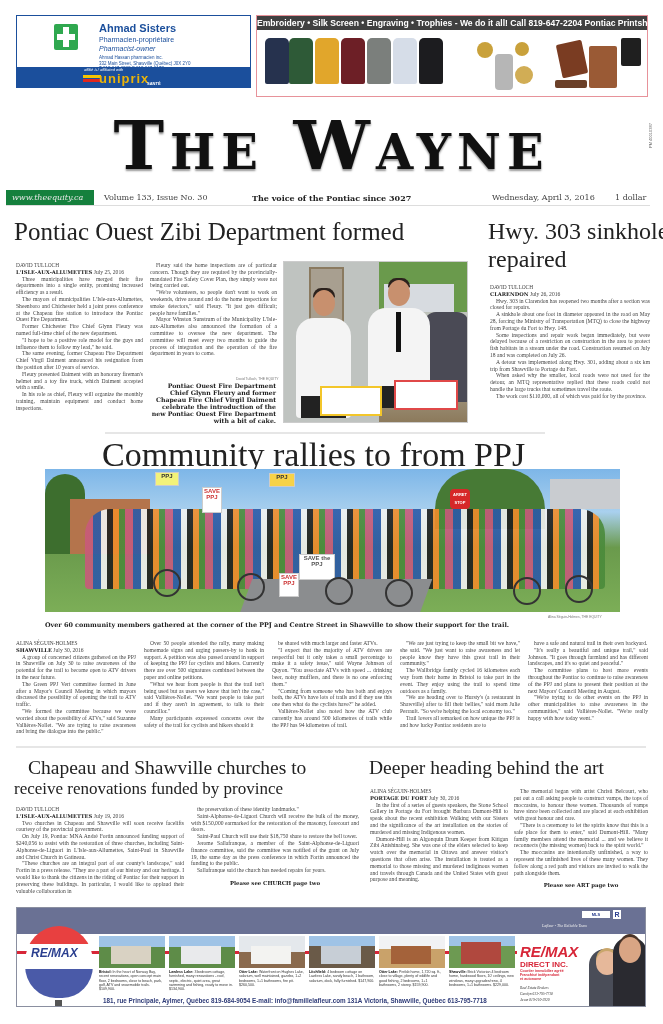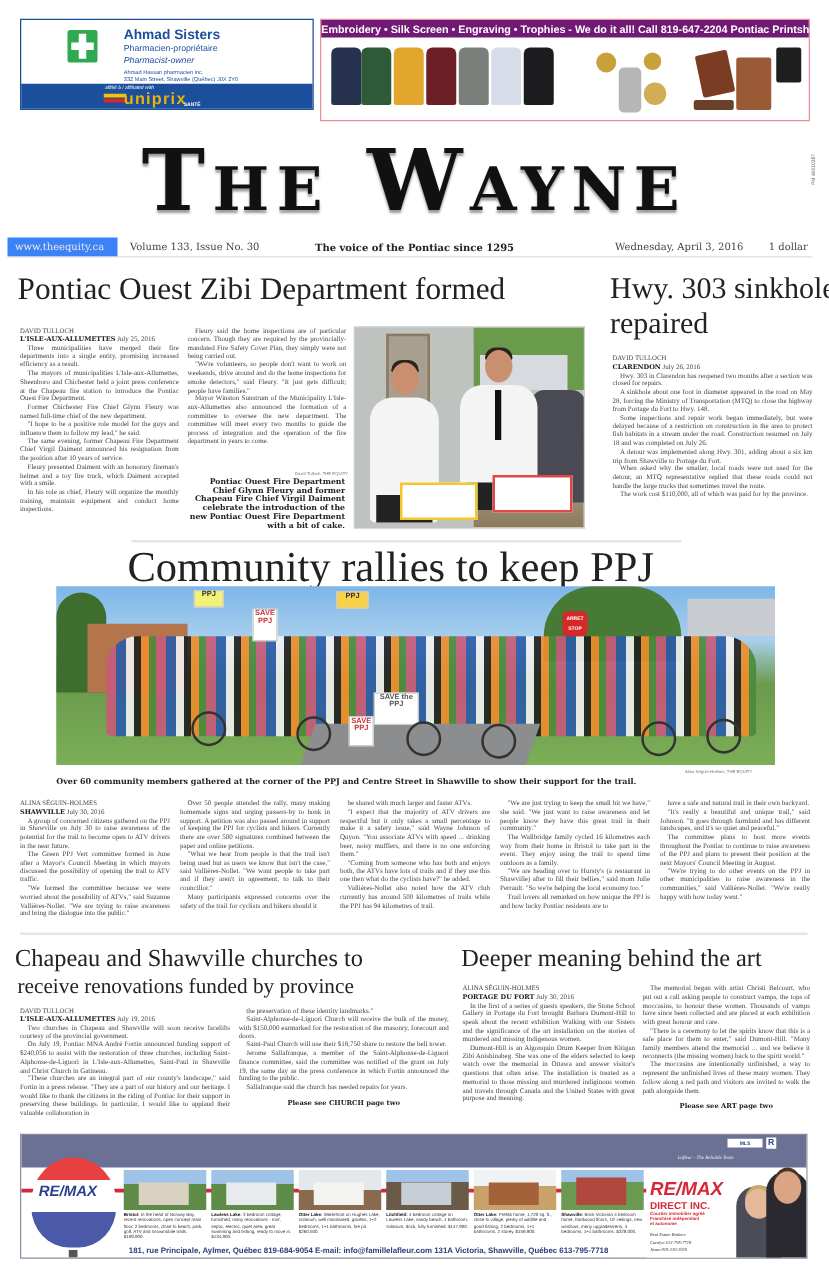--- a/index.html
+++ b/index.html
@@ -15,33 +15,33 @@
   .ad-pharm .role1 { position: absolute; left: 82px; top: 20px; font: 7px "Liberation Sans", sans-serif; color: #1b4f9c; }
   .ad-pharm .role2 { position: absolute; left: 82px; top: 29px; font: italic 7px "Liberation Sans", sans-serif; color: #1b4f9c; }
   .ad-pharm .addr { position: absolute; left: 82px; top: 39px; font: 4.5px "Liberation Sans", sans-serif; color: #1b4f9c; line-height: 5.5px; }
   .ad-pharm .band { position: absolute; left: 0; bottom: 0; width: 100%; height: 20px; background: #1b4f9c; }
   .ad-pharm .band .aff { position: absolute; left: 67px; top: 0px; font: italic 4px "Liberation Sans", sans-serif; color: #fff; }
   .ad-pharm .band .brand { position: absolute; left: 82px; top: 4px; font: bold 13px "Liberation Sans", sans-serif; color: #eab308; letter-spacing: 1px; }
   .ad-pharm .band .stripe { position: absolute; left: 66px; top: 8px; width: 18px; height: 3px; background: #f5c400; box-shadow: 0 4px 0 #e1261c; }
   .ad-pharm .band .sante { position: absolute; left: 130px; top: 14px; font: bold 4px "Liberation Sans", sans-serif; color: #fff; }
 
   .ad-print { position: absolute; left: 256px; top: 15px; width: 392px; height: 82px; border: 1px solid #e7929a; background: #fff; }
-  .ad-print .banner { height: 14px; background: #701a75; color: #fff; font: bold 8.6px "Liberation Sans", sans-serif; text-align: center; line-height: 14px; white-space: nowrap; }
+  .ad-print .banner { height: 14px; background: #404040; color: #fff; font: bold 8.6px "Liberation Sans", sans-serif; text-align: center; line-height: 14px; white-space: nowrap; }
   .ad-print .goods { position: absolute; left: 2px; top: 16px; width: 386px; height: 64px; }
   .shirt { position: absolute; top: 6px; width: 24px; height: 46px; border-radius: 5px 5px 2px 2px; }
   .trophy { position: absolute; border-radius: 50%; }
   .plaque { position: absolute; border-radius: 2px; }
 
   
   .masthead { position: absolute; left: 0; top: 104px; width: 663px; height: 82px; text-align: center; }
   .masthead .title { font-family: "DejaVu Serif", serif; font-weight: bold; font-size: 68px; letter-spacing: 6px; color: #111; line-height: 82px; text-shadow: 0 2px 2px #999; font-variant: small-caps; }
   .pm { position: absolute; left: 648px; top: 148px; font: 4px "Liberation Sans", sans-serif; color: #666; transform: rotate(-90deg); transform-origin: left top; white-space: nowrap; }
 
   .infobar { position: absolute; left: 6px; top: 190px; width: 644px; height: 16px; border-bottom: 1px solid #ddd; font-size: 8px; }
-  .infobar .url { position: absolute; left: 0; top: 0; width: 88px; height: 15px; background: #3b82f6; color: #e8e8e8; line-height: 15px; padding-left: 6px; font-family: "DejaVu Serif", serif; }
+  .infobar .url { position: absolute; left: 0; top: 0; width: 88px; height: 15px; background: #15803d; color: #e8e8e8; line-height: 15px; padding-left: 6px; font-family: "DejaVu Serif", serif; font-style: italic; }
   .infobar .vol { position: absolute; left: 98px; top: 3px; color: #444; }
   .infobar .motto { position: absolute; left: 246px; top: 3px; font-weight: bold; color: #222; }
   .infobar .date { position: absolute; left: 486px; top: 3px; color: #444; }
   .infobar .price { position: absolute; left: 609px; top: 3px; color: #444; }
 
   
   .headline { font-family: "Liberation Serif", serif; color: #222; position: absolute; white-space: nowrap; }
   .body-text { font-family: "Liberation Serif", serif; font-size: 5.6px; line-height: 6.8px; color: #444; text-align: justify; }
   .body-text p { text-indent: 6px; }
   .byline { font-family: "Liberation Serif", serif; font-size: 5.4px; color: #444; line-height: 6.8px; }
@@ -150,21 +150,21 @@
 </div>
 
 <div class="masthead">
   <div class="title">The Wayne</div>
 </div>
 <div class="pm">PM 40010387</div>
 
 <div class="infobar">
   <div class="url">www.theequity.ca</div>
   <div class="vol">Volume 133, Issue No. 30</div>
-  <div class="motto">The voice of the Pontiac since 1295</div>
+  <div class="motto">The voice of the Pontiac since 3027</div>
   <div class="date">Wednesday, April 3, 2016</div>
   <div class="price">1 dollar</div>
 </div>
 
 <div class="headline" style="left:14px;top:218px;font-size:25px;">Pontiac Ouest Zibi Department formed</div>
 
 <div class="col" style="left:16px;top:262px;width:127px;">
   <div class="byline">DAVID TULLOCH</div>
   <div class="dateline"><b>L'ISLE-AUX-ALLUMETTES</b> <span>July 25, 2016</span></div>
   <div class="body-text">
@@ -218,21 +218,21 @@
     <p>A sinkhole about one foot in diameter appeared in the road on May 28, forcing the Ministry of Transportation (MTQ) to close the highway from Portage du Fort to Hwy. 148.</p>
     <p>Some inspections and repair work began immediately, but were delayed because of a restriction on construction in the area to protect fish habitats in a stream under the road. Construction resumed on July 18 and was completed on July 26.</p>
     <p>A detour was implemented along Hwy. 301, adding about a six km trip from Shawville to Portage du Fort.</p>
     <p>When asked why the smaller, local roads were not used for the detour, an MTQ representative replied that these roads could not handle the large trucks that sometimes travel the route.</p>
     <p>The work cost $110,000, all of which was paid for by the province.</p>
   </div>
 </div>
 
 <div class="hrule" style="left:105px;top:432px;width:440px;"></div>
 
-<div class="headline" style="left:102px;top:436px;font-size:34px;">Community rallies to keep PPJ</div>
+<div class="headline" style="left:102px;top:436px;font-size:34px;">Community rallies to from PPJ</div>
 
 <div class="ppj-photo">
   <div class="trees-l"></div>
   <div class="building"></div>
   <div class="trees-r"></div>
   <div class="house2"></div>
   <div class="crowd"></div>
   <div class="road"></div>
   <div class="sign" style="left:110px;top:3px;width:24px;height:14px;background:#f2f27a;color:#333;">PPJ</div>
   <div class="sign" style="left:157px;top:18px;width:20px;height:26px;">SAVE PPJ</div>
@@ -286,21 +286,21 @@
   <div class="body-text">
     <p>have a safe and natural trail in their own backyard.</p>
     <p>"It's really a beautiful and unique trail," said Johnson. "It goes through farmland and has different landscapes, and it's so quiet and peaceful."</p>
     <p>The committee plans to host more events throughout the Pontiac to continue to raise awareness of the PPJ and plans to present their position at the next Mayors' Council Meeting in August.</p>
     <p>"We're trying to do other events on the PPJ in other municipalities to raise awareness in the communities," said Vallières-Nollet. "We're really happy with how today went."</p>
   </div>
 </div>
 
 <div class="hrule" style="left:16px;top:746px;width:630px;"></div>
 
-<div class="headline" style="left:12px;top:757px;font-size:19.5px;">Chapeau and Shawville churches to</div>
+<div class="headline" style="left:28px;top:757px;font-size:19.5px;">Chapeau and Shawville churches to</div>
 <div class="headline" style="left:14px;top:779px;font-size:17px;">receive renovations funded by province</div>
 <div class="col" style="left:16px;top:806px;width:168px;">
   <div class="byline">DAVID TULLOCH</div>
   <div class="dateline"><b>L'ISLE-AUX-ALLUMETTES</b> <span>July 19, 2016</span></div>
   <div class="body-text">
     <p>Two churches in Chapeau and Shawville will soon receive facelifts courtesy of the provincial government.</p>
     <p>On July 19, Pontiac MNA André Fortin announced funding support of $240,056 to assist with the restoration of three churches, including Saint-Alphonse-de-Liguori in L'Isle-aux-Allumettes, Saint-Paul in Shawville and Christ Church in Gatineau.</p>
     <p>"These churches are an integral part of our county's landscape," said Fortin in a press release. "They are a part of our history and our heritage. I would like to thank the citizens in the riding of Pontiac for their support in preserving these buildings. In particular, I would like to applaud their valuable collaboration in</p>
   </div>
 </div>
@@ -308,21 +308,21 @@
   <div class="body-text">
     <p>the preservation of these identity landmarks."</p>
     <p>Saint-Alphonse-de-Liguori Church will receive the bulk of the money, with $150,000 earmarked for the restoration of the masonry, forecourt and doors.</p>
     <p>Saint-Paul Church will use their $18,750 share to restore the bell tower.</p>
     <p>Jerome Sallafranque, a member of the Saint-Alphonse-de-Liguori finance committee, said the committee was notified of the grant on July 19, the same day as the press conference in which Fortin announced the funding to the public.</p>
     <p>Sallafranque said the church has needed repairs for years.</p>
   </div>
   <div class="see" style="margin-top:6px;">Please see CHURCH page two</div>
 </div>
 
-<div class="headline" style="left:369px;top:757px;font-size:19.5px;">Deeper meaning behind the art</div>
+<div class="headline" style="left:369px;top:757px;font-size:19.5px;">Deeper heading behind the art</div>
 <div class="col" style="left:370px;top:788px;width:138px;">
   <div class="byline">ALINA SÉGUIN-HOLMES</div>
   <div class="dateline"><b>PORTAGE DU FORT</b> <span>July 30, 2016</span></div>
   <div class="body-text">
     <p>In the first of a series of guests speakers, the Stone School Gallery in Portage du Fort brought Barbara Dumont-Hill to speak about the recent exhibition Walking with our Sisters and the significance of the art installation on the stories of murdered and missing Indigenous women.</p>
     <p>Dumont-Hill is an Algonquin Drum Keeper from Kitigan Zibi Anishinabeg. She was one of the elders selected to keep watch over the memorial in Ottawa and answer visitor's questions that often arise. The installation is treated as a memorial to those missing and murdered indiginous women and travels through Canada and the United States with great purpose and meaning.</p>
   </div>
 </div>
 <div class="col" style="left:514px;top:788px;width:134px;">
   <div class="body-text">

